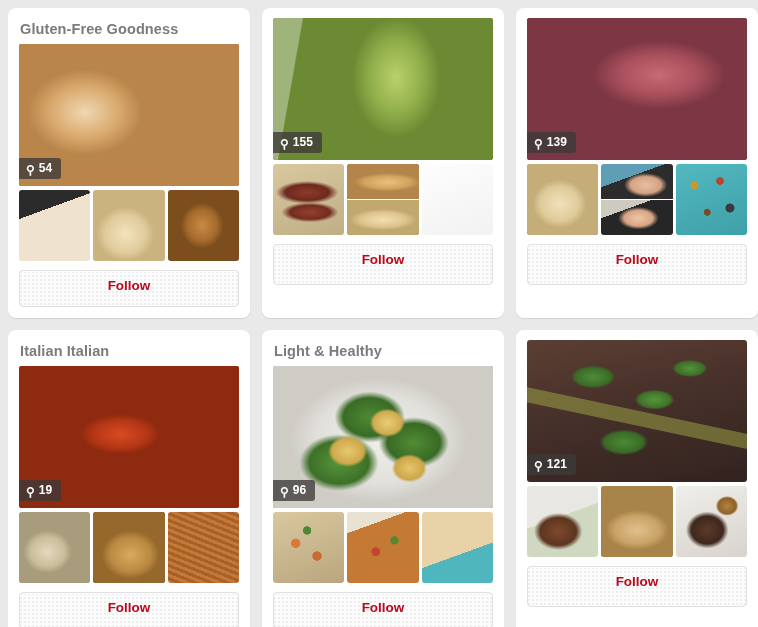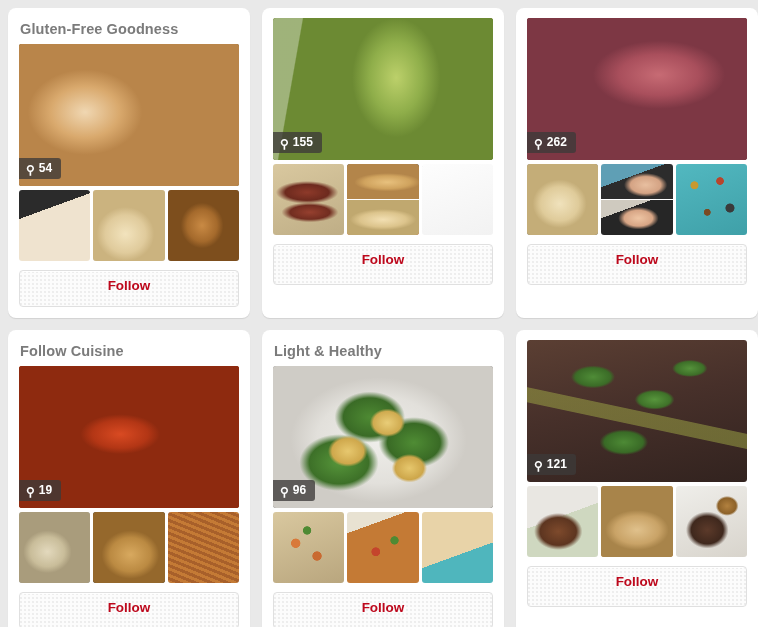--- a/index.html
+++ b/index.html
@@ -279,21 +279,21 @@
           </div>
         </div>
       </div>
       <div class="follow-btn">Follow</div>
     </div>
     <div class="board-card">
       <div class="hero-wrap">
         <div class="hero-img ph img-roast"></div>
         <div class="pin-badge">
           <span class="pin-glyph">⚲</span>
-          <span>262</span>
+          <span>139</span>
         </div>
       </div>
       <div class="thumb-row">
         <div class="thumb">
           <div class="cell">
             <div class="ph t-ramen"></div>
           </div>
         </div>
         <div class="thumb split">
           <div class="cell">
@@ -305,21 +305,21 @@
         </div>
         <div class="thumb">
           <div class="cell">
             <div class="ph t-spice"></div>
           </div>
         </div>
       </div>
       <div class="follow-btn">Follow</div>
     </div>
     <div class="board-card">
-      <div class="board-title">Follow Cuisine</div>
+      <div class="board-title">Italian Italian</div>
       <div class="hero-wrap">
         <div class="hero-img ph img-sauce"></div>
         <div class="pin-badge">
           <span class="pin-glyph">⚲</span>
           <span>19</span>
         </div>
       </div>
       <div class="thumb-row">
         <div class="thumb">
           <div class="cell">

